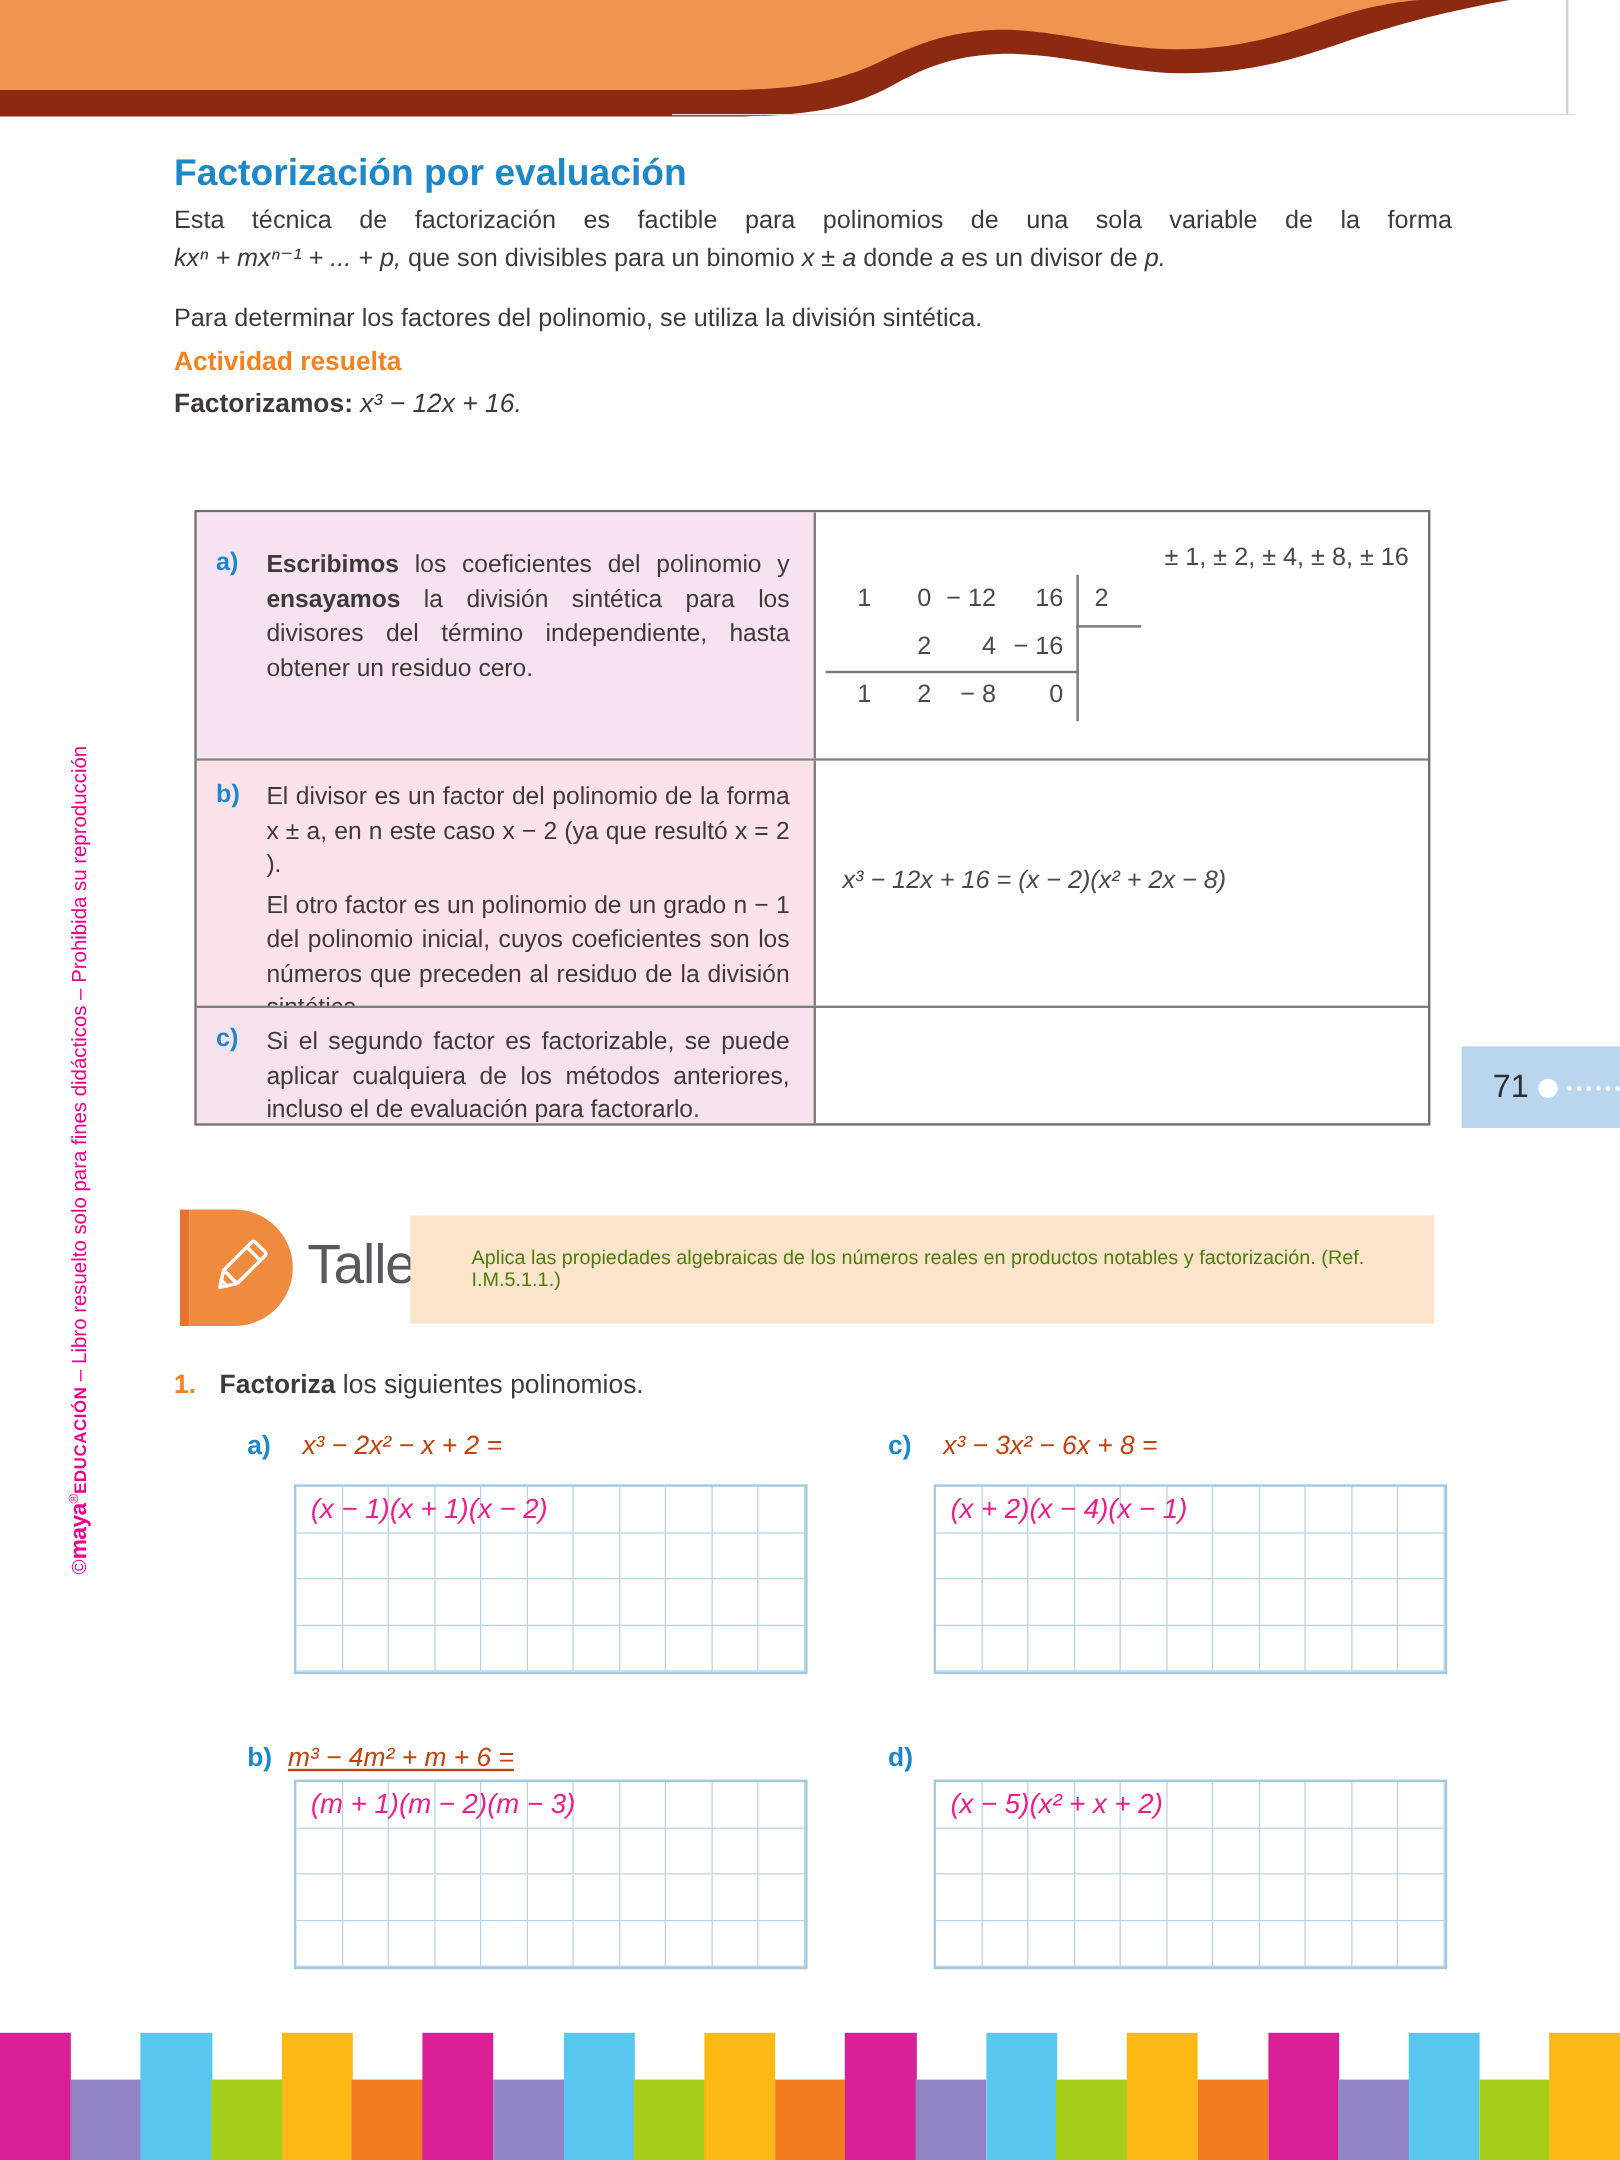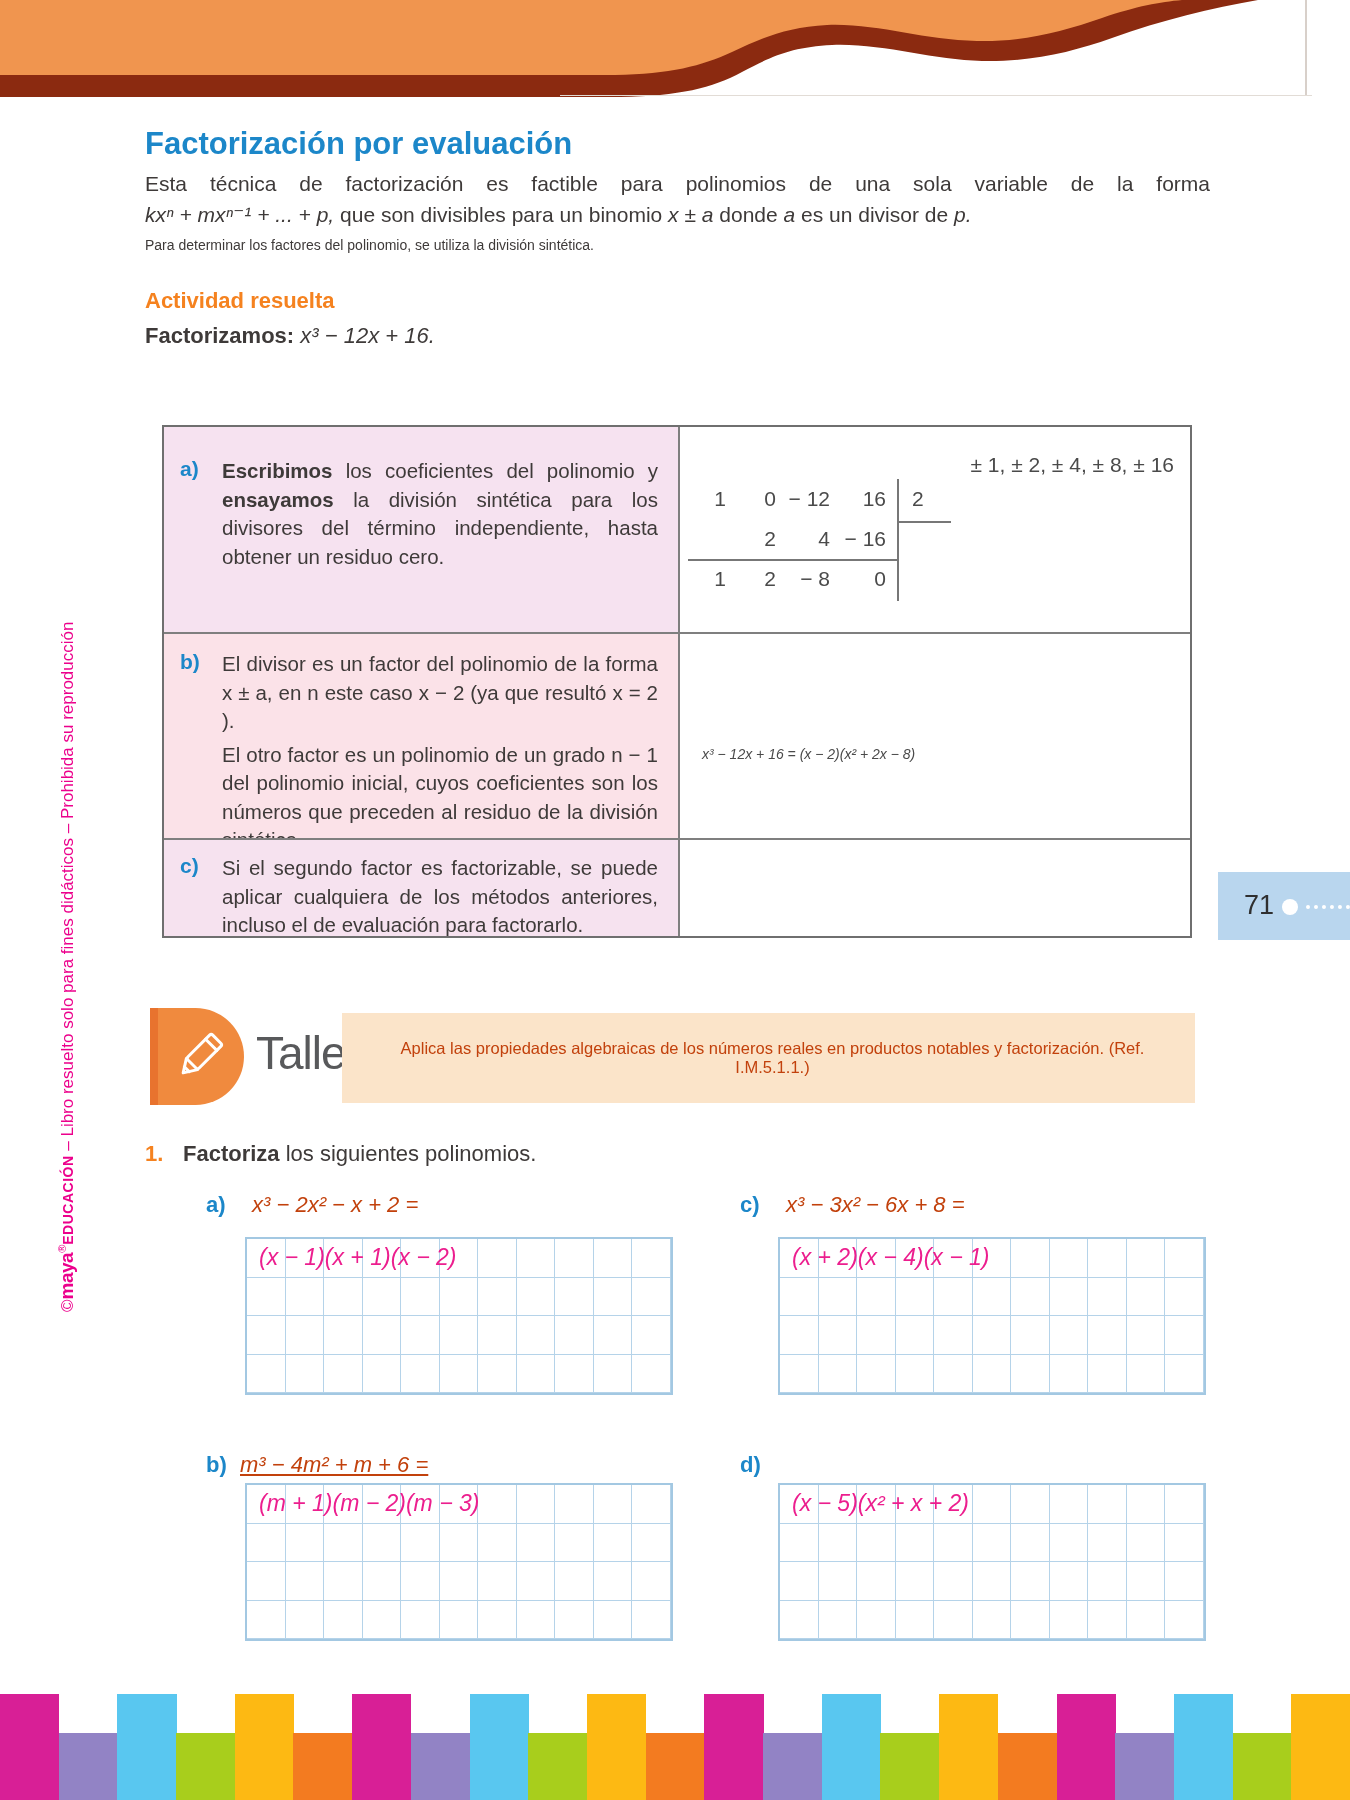--- a/index.html
+++ b/index.html
@@ -11,21 +11,21 @@
 
   
   .header-svg{position:absolute;left:0;top:0;}
   .vline{position:absolute;left:1305px;top:0;width:2px;height:95px;background:#d8d0ca;}
   .hline{position:absolute;left:560px;top:95px;width:752px;height:1px;background:#e2dcd6;}
 
   
   .page-title{left:145px;top:126px;font-size:31px;font-weight:bold;color:#1C87C9;}
   .intro-line1{left:145px;top:172px;width:1065px;font-size:21px;text-align:justify;text-align-last:justify;}
   .intro-line2{left:145px;top:203px;width:1065px;font-size:21px;}
-  .intro-p2{left:145px;top:237px;width:1065px;font-size:14px;}
+  .intro-p2{left:145px;top:254px;width:1065px;font-size:21px;}
 
   .activity-heading{left:145px;top:288px;font-size:22px;font-weight:bold;color:#F5821F;}
   .factorizamos{left:145px;top:323px;font-size:22px;}
 
   
   .wtable{left:162px;top:425px;width:1030px;height:513px;border:2px solid #6F6F6F;box-sizing:border-box;}
   .trow{position:absolute;left:0;width:100%;display:flex;}
   .trow-a{top:0;height:205px;}
   .trow-b{top:205px;height:206px;border-top:2px solid #7F7F7F;box-sizing:border-box;}
   .trow-c{top:411px;height:98px;border-top:2px solid #7F7F7F;box-sizing:border-box;}
@@ -40,37 +40,37 @@
 
   
   .divisors{position:absolute;right:16px;top:26px;font-size:21px;color:#4a4a4a;}
   .dnum{position:absolute;font-size:21px;color:#4a4a4a;text-align:right;width:46px;}
   .dn-c1{left:0;} .dn-c2{left:50px;} .dn-c3{left:104px;} .dn-c4{left:160px;}
   .dn-div{left:232px;text-align:left;}
   .dr1{top:60px;} .dr2{top:100px;} .dr3{top:140px;}
   .dvline{position:absolute;left:217px;top:52px;width:2px;height:122px;background:#777;}
   .dhline-s{position:absolute;left:217px;top:94px;width:54px;height:2px;background:#777;}
   .dhline-l{position:absolute;left:8px;top:132px;width:211px;height:2px;background:#777;}
-  .req{position:absolute;left:22px;font-size:14px;color:#4a4a4a;margin-top:24px;}
+  .req{position:absolute;left:22px;font-size:21px;color:#4a4a4a;}
   .req-b{top:88px;}
   .req-c1{top:16px;} .req-c2{top:52px;}
 
   
   .badge{left:1218px;top:872px;width:132px;height:68px;background:#B9D6EE;}
   .badge-num{position:absolute;left:26px;top:18px;font-size:27px;color:#2F2F2F;}
   .badge-dot{position:absolute;left:64px;top:27px;width:16px;height:16px;border-radius:50%;background:#fff;}
   .badge-dots{position:absolute;left:88px;top:33px;width:44px;border-top:4px dotted #fff;}
 
   
   .taller-strip{left:150px;top:1008px;width:8px;height:97px;background:#E8732E;}
   .taller-d{left:158px;top:1008px;width:86px;height:97px;background:#F08A3E;border-radius:0 50px 50px 0;}
   .taller-pencil{position:absolute;left:8px;top:14px;}
   .taller-label{left:256px;top:1026px;font-size:46px;color:#58595B;letter-spacing:-1px;}
   .taller-desc-box{left:342px;top:1013px;width:853px;height:90px;background:#FBE4C9;display:flex;align-items:center;}
-  .taller-desc{padding:0 30px 0 38px;font-size:16.5px;color:#c2410c;text-align:center;}
+  .taller-desc{padding:0 30px 0 51px;font-size:16.5px;color:#4d7c0f;}
 
   
   .ex-num{left:145px;top:1141px;font-size:22px;font-weight:bold;color:#F5821F;}
   .ex-heading{left:183px;top:1141px;font-size:22px;}
   .item-label{font-size:22px;font-weight:bold;color:#1C87C9;}
   .item-expr{font-size:22px;font-style:italic;color:#c2410c;}
   .la{left:206px;top:1192px;} .ea{left:252px;top:1192px;}
   .lc{left:740px;top:1192px;} .ec{left:786px;top:1192px;}
   .lb{left:206px;top:1452px;} .eb{left:240px;top:1452px;text-decoration:underline;}
   .ld{left:740px;top:1452px;} .ed{left:786px;top:1452px;margin-top:37px;}

